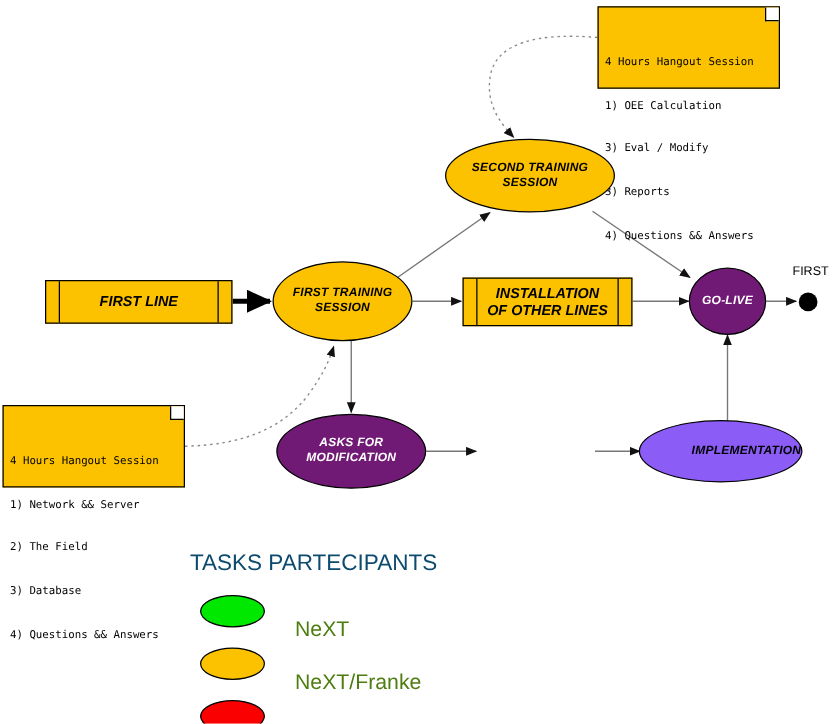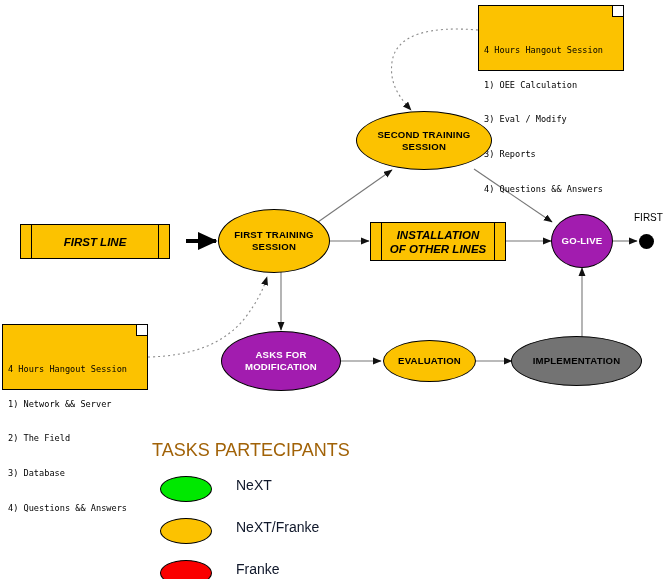--- a/index.html
+++ b/index.html
@@ -86,24 +86,25 @@
     border-radius: 50%;
     box-sizing: border-box;
     display: flex;
     align-items: center;
     justify-content: center;
     text-align: center;
     font-weight: bold;
     font-size: 9.6px;
     line-height: 12px;
     letter-spacing: 0.2px;
+    font-style: italic;
   }
   .node.gold  { background: #fcc200; color: #000000; }
-  .node.red   { background: #a21caf; color: #ffffff; }
-  .node.green { background: #737373; color: #000000; }
+  .node.red   { background: #701a75; color: #ffffff; }
+  .node.green { background: #8b5cf6; color: #000000; justify-content: flex-end; }
 
   
   .stop-dot {
     position: absolute;
     width: 15px;
     height: 15px;
     border-radius: 50%;
     background: #000000;
   }
   .stop-label {
@@ -113,40 +114,40 @@
     white-space: nowrap;
   }
 
   
   #legend { position: absolute; }
   .legend-title {
     position: absolute;
     left: 0;
     top: 0;
     font-size: 18px;
-    color: #a16207;
+    color: #0c4a6e;
     white-space: nowrap;
   }
   .legend-row { position: absolute; left: 8px; }
   .legend-swatch {
     position: absolute;
     left: 0;
     top: 0;
     width: 52px;
     height: 26px;
     border: 1px solid #000000;
     border-radius: 50%;
     box-sizing: border-box;
   }
   .legend-label {
     position: absolute;
     left: 76px;
-    top: 1px;
-    font-size: 14px;
-    color: #0f172a;
+    top: 18px;
+    font-size: 17px;
+    color: #4d7c0f;
     white-space: nowrap;
   }
 </style>
 </head>
 <body>
 
 <div id="canvas">
 
   <svg id="edges" viewBox="0 0 666 579" width="666" height="579">
     <defs>
@@ -197,21 +198,21 @@
 
   <div class="note" style="left:2px; top:324px; width:146px; height:66px;">
     <span class="fold"></span>
     <span class="note-line">4 Hours Hangout Session</span>
     <span class="note-line">1) Network &amp;&amp; Server</span>
     <span class="note-line">2) The Field</span>
     <span class="note-line">3) Database</span>
     <span class="note-line">4) Questions &amp;&amp; Answers</span>
   </div>
 
-  <div class="proc" style="left:20px; top:224px; width:150px; height:35px;">
+  <div class="proc" style="left:36px; top:224px; width:150px; height:35px;">
     <span class="bar l"></span>
     <span class="bar r"></span>
     <span class="proc-label">FIRST LINE</span>
   </div>
 
   <div class="proc" style="left:370px; top:222px; width:136px; height:39px; white-space:pre-line;font-style:italic;">
     <span class="bar l"></span>
     <span class="bar r"></span>
     <span class="proc-label">INSTALLATION
 OF OTHER LINES</span>
@@ -229,23 +230,20 @@
 
   <div class="node red" style="left:551px; top:214px; width:62px; height:54px;">
     <span>GO-LIVE</span>
   </div>
 
   <div class="node red" style="left:221px; top:331px; width:120px; height:60px; white-space:pre-line;">
     <span>ASKS FOR
 MODIFICATION</span>
   </div>
 
-  <div class="node gold" style="left:383px; top:340px; width:93px; height:42px;">
-    <span>EVALUATION</span>
-  </div>
 
   <div class="node green" style="left:511px; top:336px; width:131px; height:50px;">
     <span>IMPLEMENTATION</span>
   </div>
 
   <div class="stop-dot" style="left:639px; top:234px;"></div>
   <div class="stop-label" style="left:634px; top:212px;">FIRST</div>
 
   <div id="legend" style="left:152px; top:440px; width:300px; height:130px;">
     <div class="legend-title">TASKS PARTECIPANTS</div>

